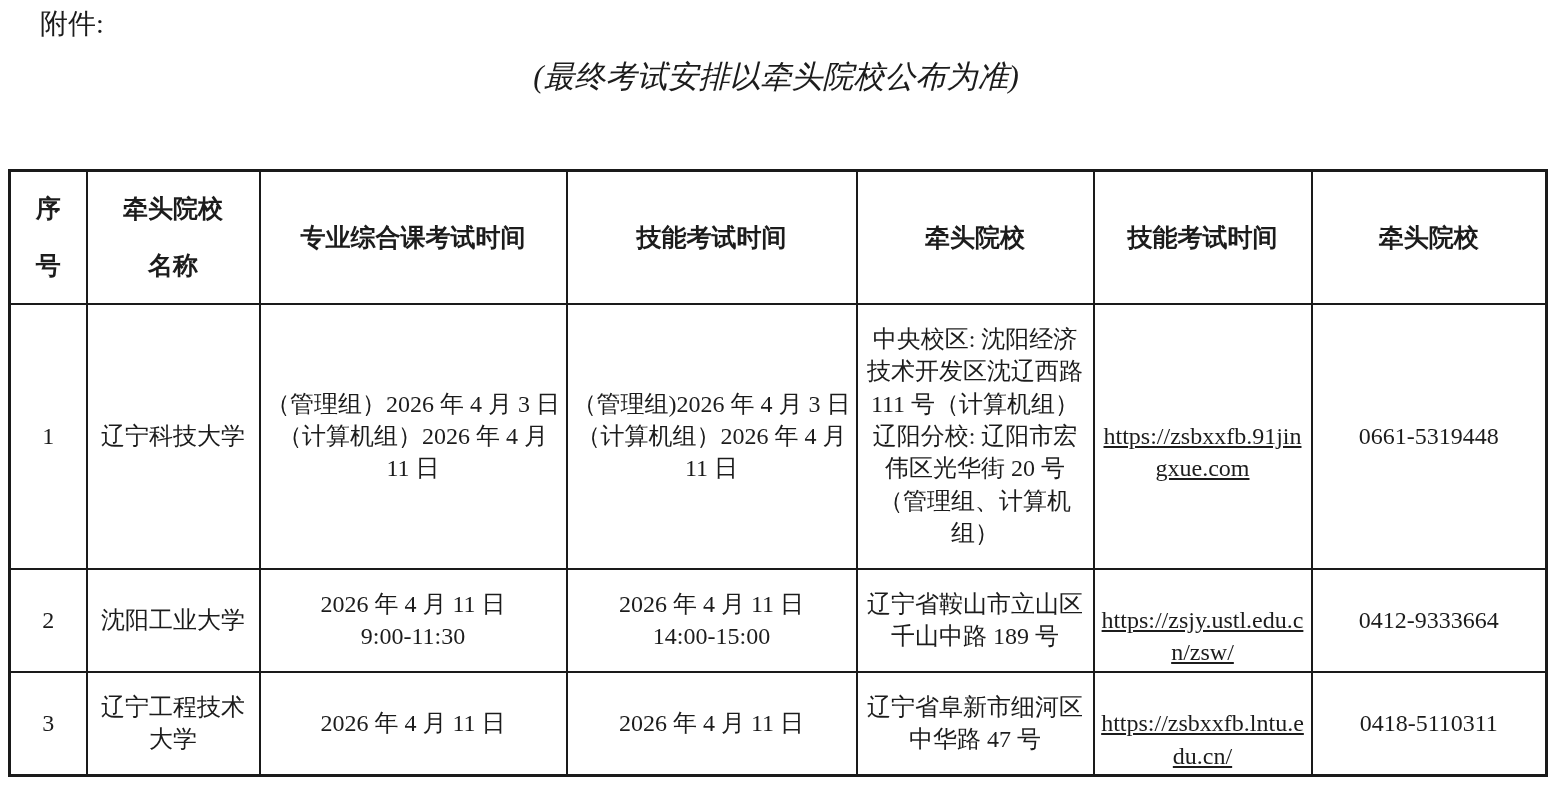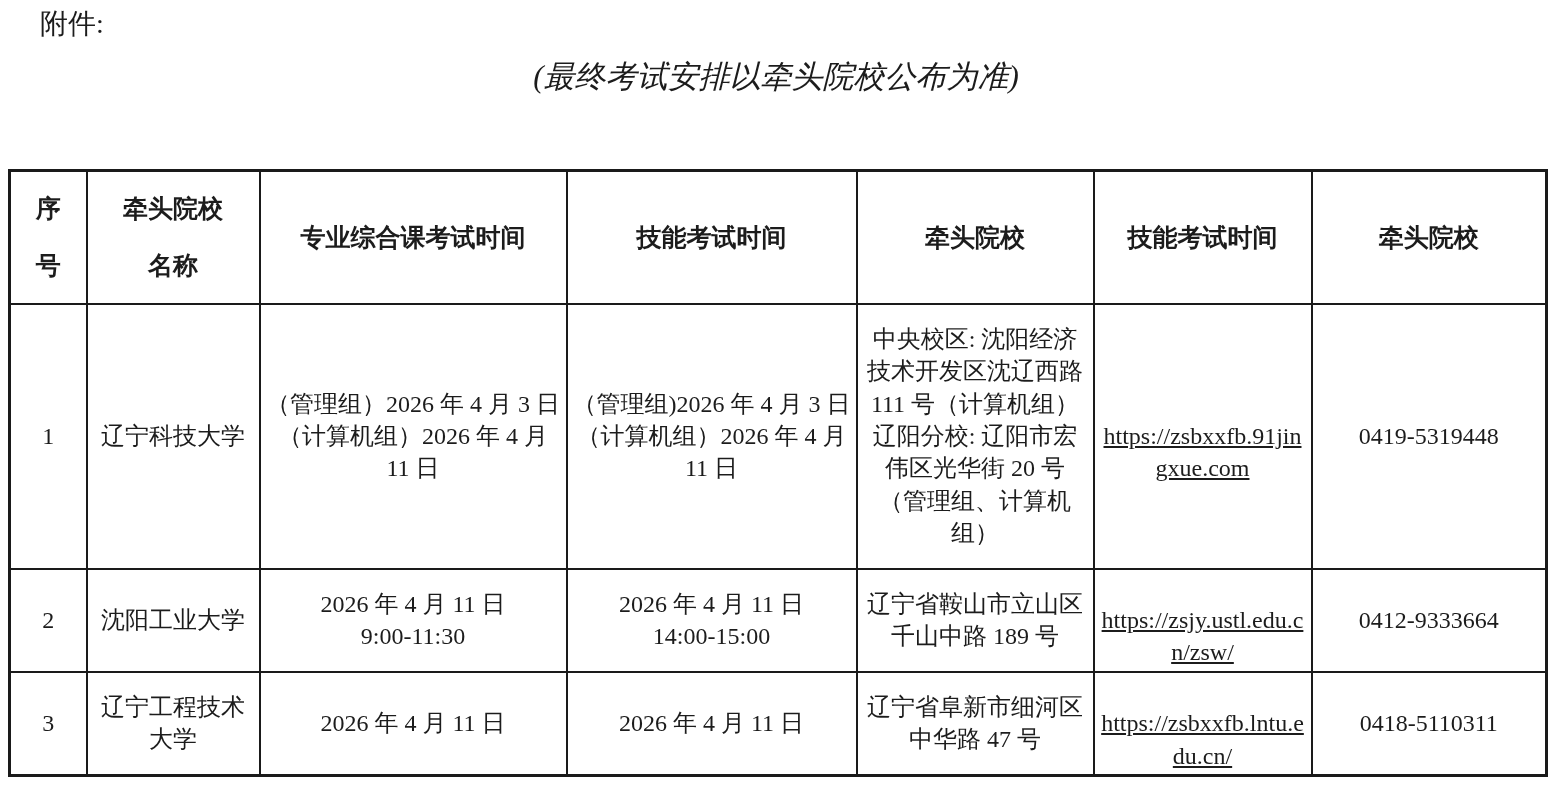--- a/index.html
+++ b/index.html
@@ -122,21 +122,21 @@
         <td class="cell-school">辽宁科技大学</td>
         <td class="cell-comp">（管理组）2026 年 4 月 3 日
 （计算机组）2026 年 4 月 11 日</td>
         <td class="cell-skill">（管理组)2026 年 4 月 3 日
 （计算机组）2026 年 4 月 11 日</td>
         <td class="cell-address">中央校区: 沈阳经济技术开发区沈辽西路 111 号（计算机组）
 辽阳分校: 辽阳市宏伟区光华街 20 号（管理组、计算机组）</td>
         <td class="cell-website">
           <a class="site-link">https://zsbxxfb.91jingxue.com</a>
         </td>
-        <td class="cell-phone">0419-5319448</td>
+        <td class="cell-phone">0661-5319448</td>
       </tr>
       <tr class="data-row-2">
         <td class="cell-index">2</td>
         <td class="cell-school">沈阳工业大学</td>
         <td class="cell-comp">2026 年 4 月 11 日
 9:00-11:30</td>
         <td class="cell-skill">2026 年 4 月 11 日
 14:00-15:00</td>
         <td class="cell-address">辽宁省鞍山市立山区千山中路 189 号</td>
         <td class="cell-website">

